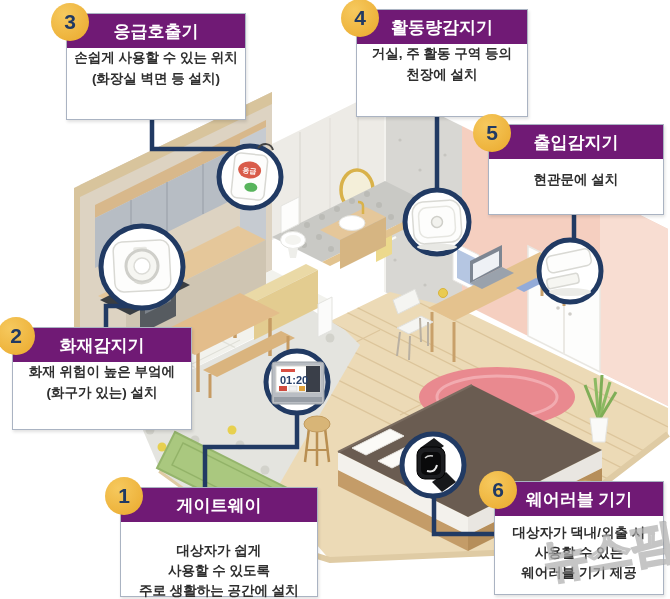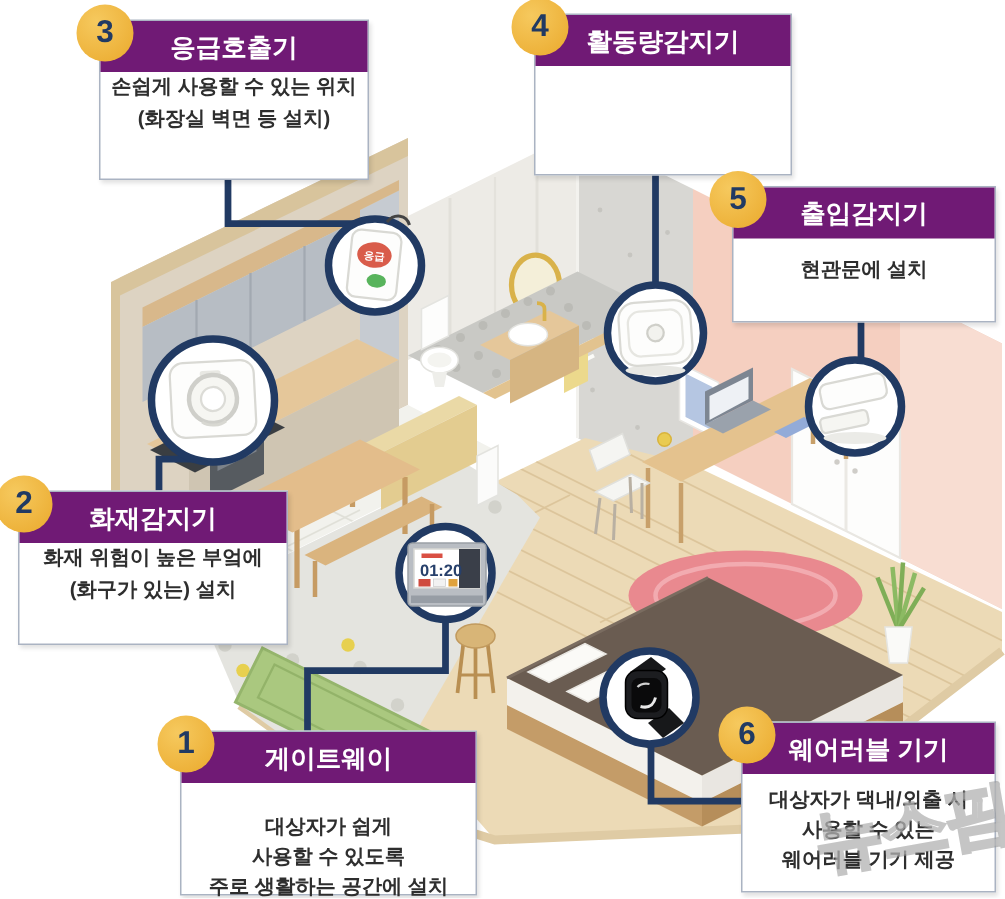--- a/index.html
+++ b/index.html
@@ -377,20 +377,24 @@
     <div class="callout-header">응급호출기</div>
     <div class="callout-body">
       <div>손쉽게 사용할 수 있는 위치</div>
       <div>(화장실 벽면 등 설치)</div>
     </div>
   </div>
 
   <div class="callout" style="left:356px;top:9px;width:170px;height:106px;">
     <span class="badge">4</span>
     <div class="callout-header">활동량감지기</div>
+    <div class="callout-body">
+      <div>거실, 주 활동 구역 등의</div>
+      <div>천장에 설치</div>
+    </div>
   </div>
 
   <div class="callout" style="left:488px;top:124px;width:174px;height:89px;">
     <span class="badge">5</span>
     <div class="callout-header">출입감지기</div>
     <div class="callout-body" style="padding-top:12px;">
       <div>현관문에 설치</div>
     </div>
   </div>
 

